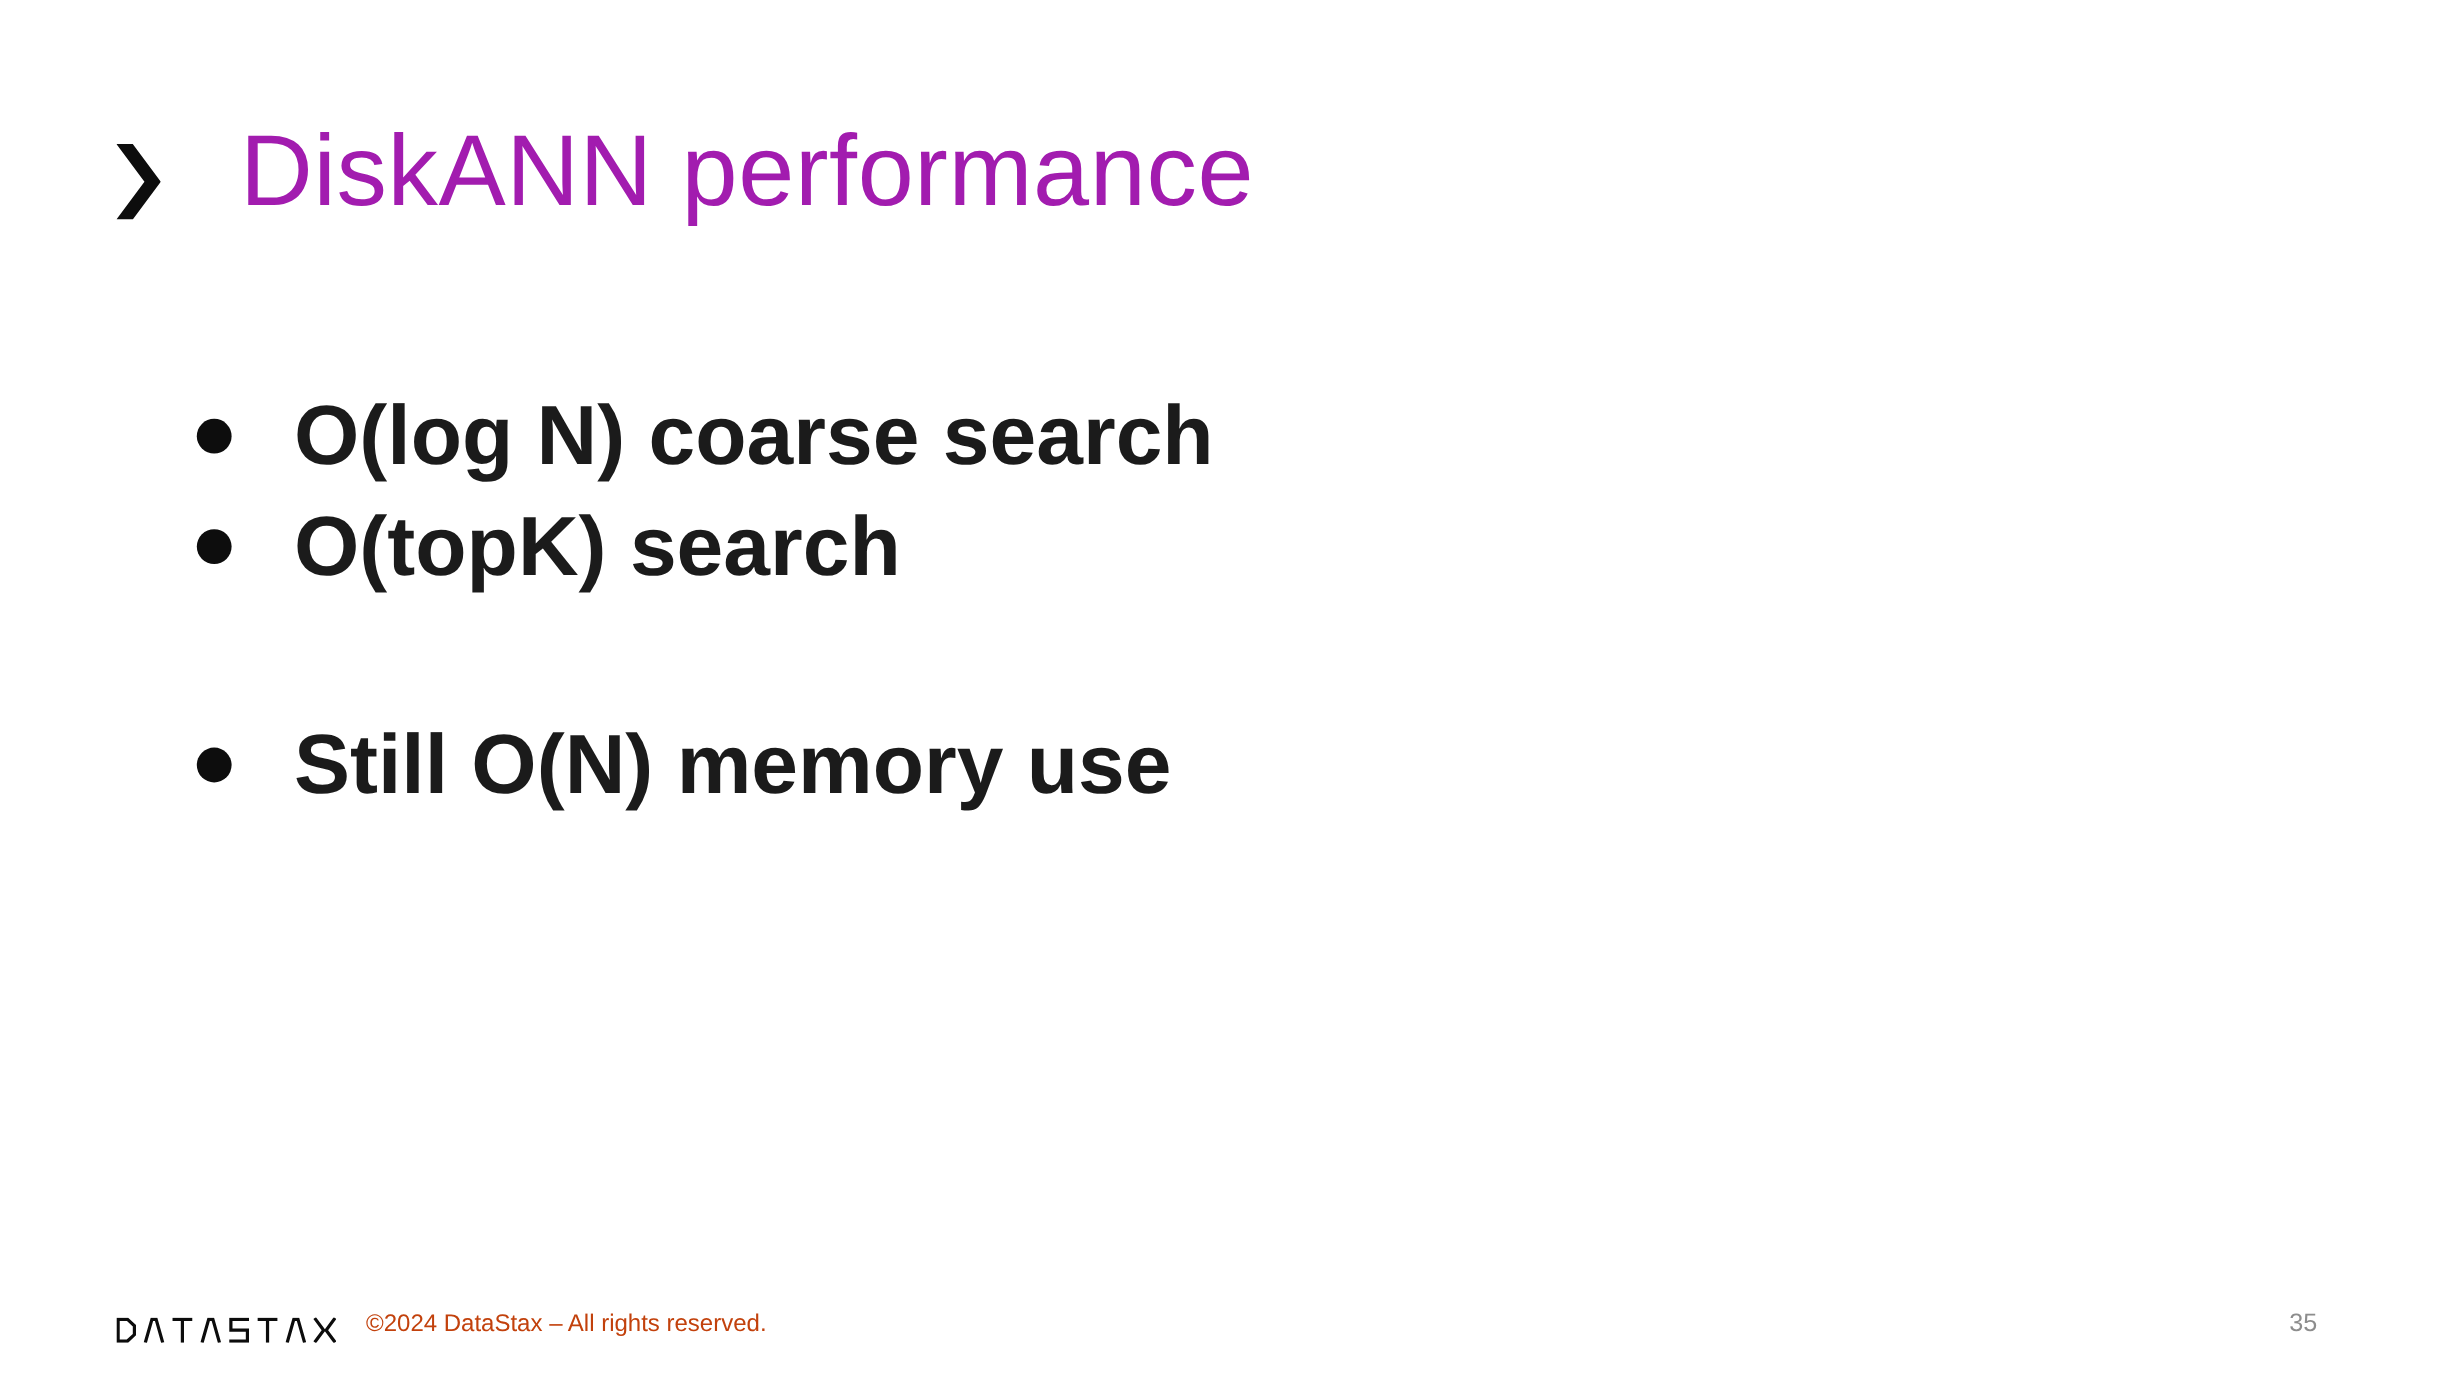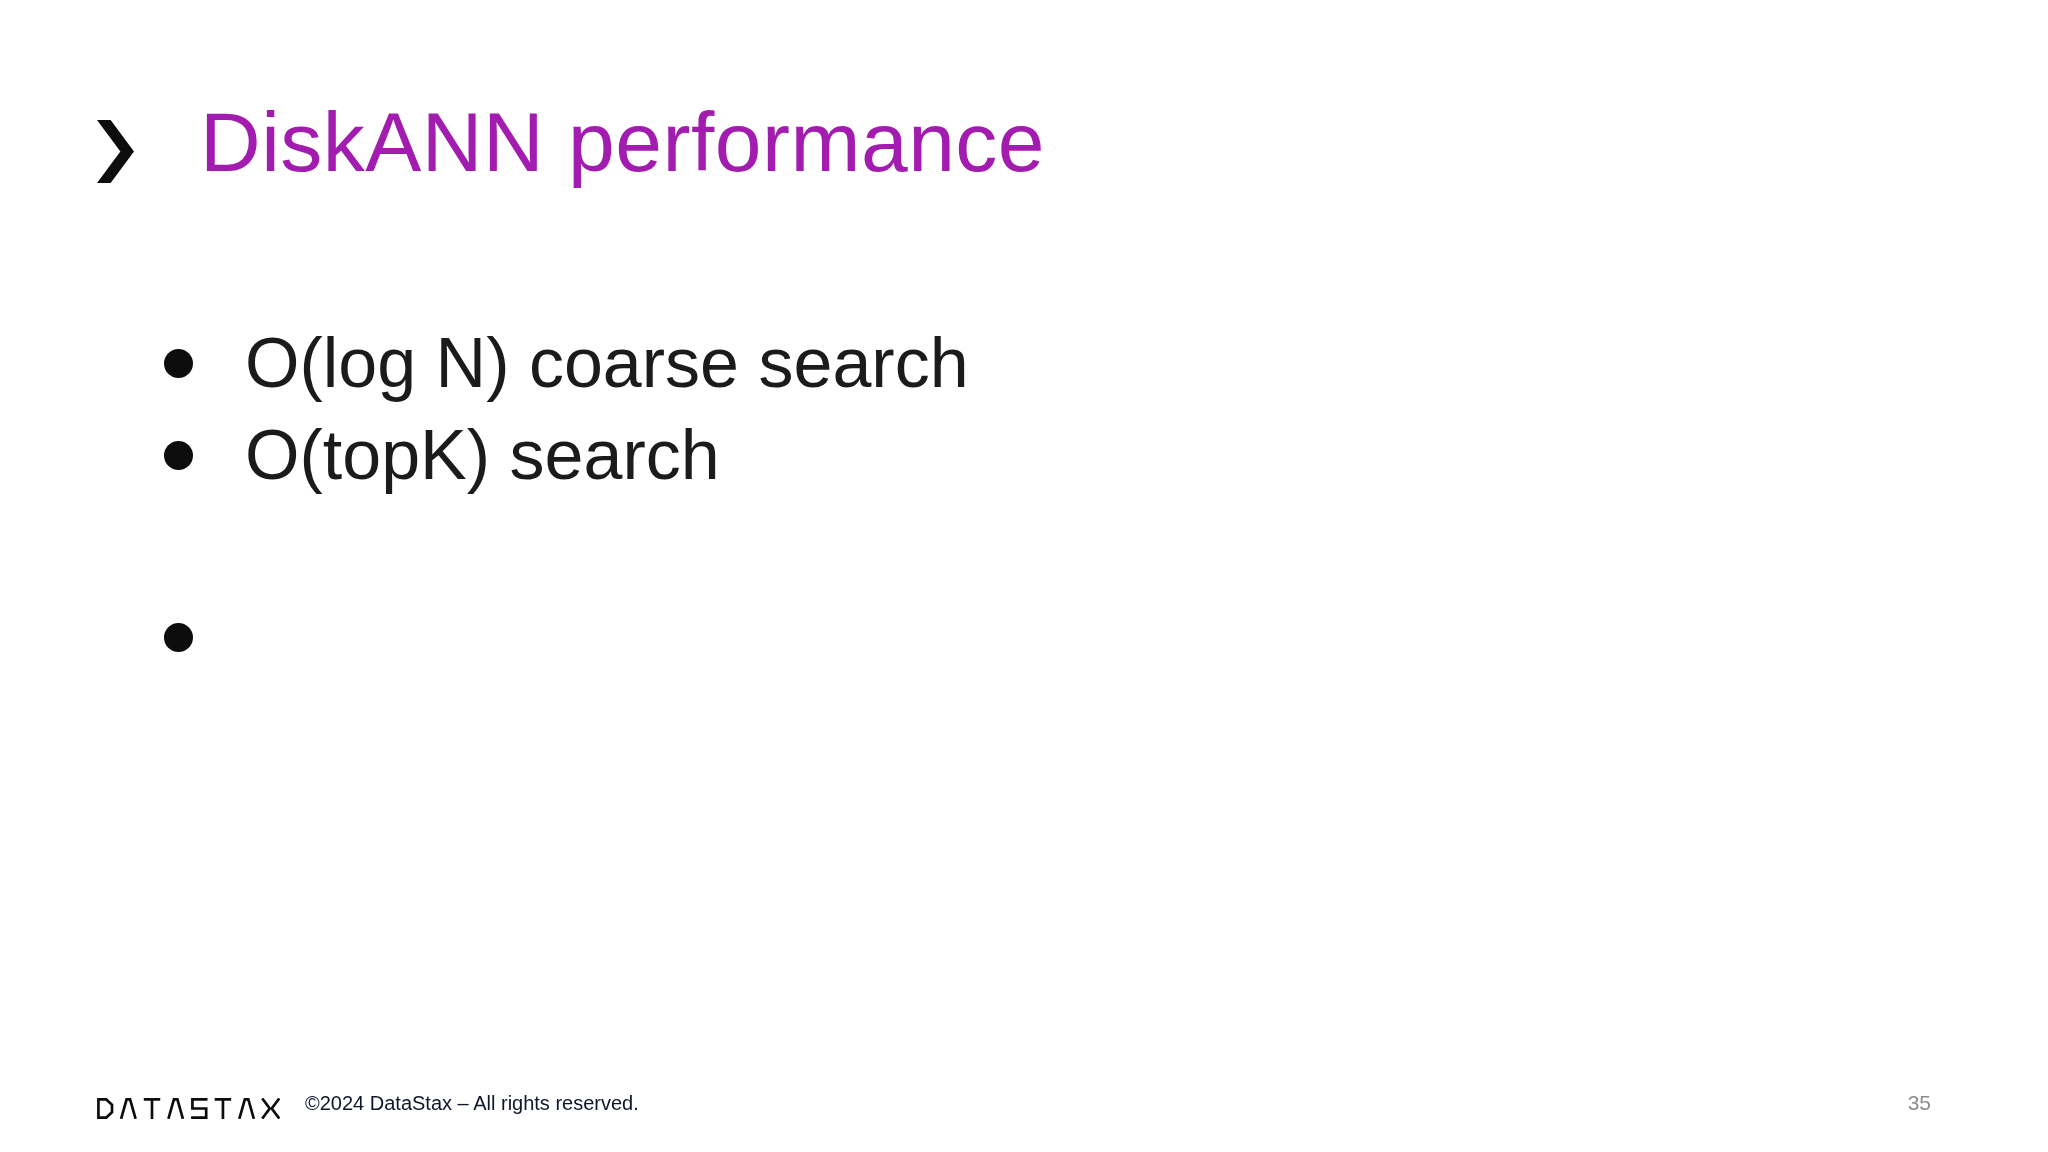--- a/index.html
+++ b/index.html
@@ -45,21 +45,21 @@
   .bullet-list {
     position: absolute;
     left: 164px;
     top: 317px;
   }
   .bullet-item {
     display: flex;
     align-items: center;
     height: 92px;
     font-size: 70px;
-    font-weight: 400;
+    font-weight: 700;
     line-height: 92px;
     color: #1b1b1b;
     white-space: nowrap;
   }
   .bullet-item.after-gap {
     margin-top: 90px;
   }
   .bullet-dot {
     flex: 0 0 auto;
     width: 29px;
@@ -76,21 +76,21 @@
     top: 1098px;
     width: 183px;
     height: 21px;
   }
   .footer-copyright {
     position: absolute;
     left: 305px;
     top: 1093px;
     font-size: 20px;
     line-height: 21px;
-    color: #0f172a;
+    color: #c2410c;
     white-space: nowrap;
   }
   .page-number {
     position: absolute;
     right: 117px;
     top: 1092px;
     font-size: 21px;
     line-height: 22px;
     color: #8d8d8d;
   }
@@ -116,20 +116,21 @@
     <div class="bullet-item">
       <span class="bullet-dot"></span>
       <span>O(log N) coarse search</span>
     </div>
     <div class="bullet-item">
       <span class="bullet-dot"></span>
       <span>O(topK) search</span>
     </div>
     <div class="bullet-item after-gap">
       <span class="bullet-dot"></span>
+      <span>Still O(N) memory use</span>
     </div>
   </div>
 
   <svg class="footer-logo" viewBox="0 0 178 20" preserveAspectRatio="none" aria-hidden="true" fill="none" stroke="#0c0c0c" stroke-width="2.6" stroke-linejoin="miter" stroke-linecap="square">
 
     <path d="M1.4,1.4 H9 L14.6,6.5 V13.5 L9,18.6 H1.4 Z"></path>
 
     <path transform="translate(23,0)" d="M0.8,18.6 L5.8,1.4 H9.2 L14.2,18.6"></path>
 
     <path transform="translate(46,0)" d="M0.8,1.4 H14.2 M7.5,1.4 V18.6"></path>

